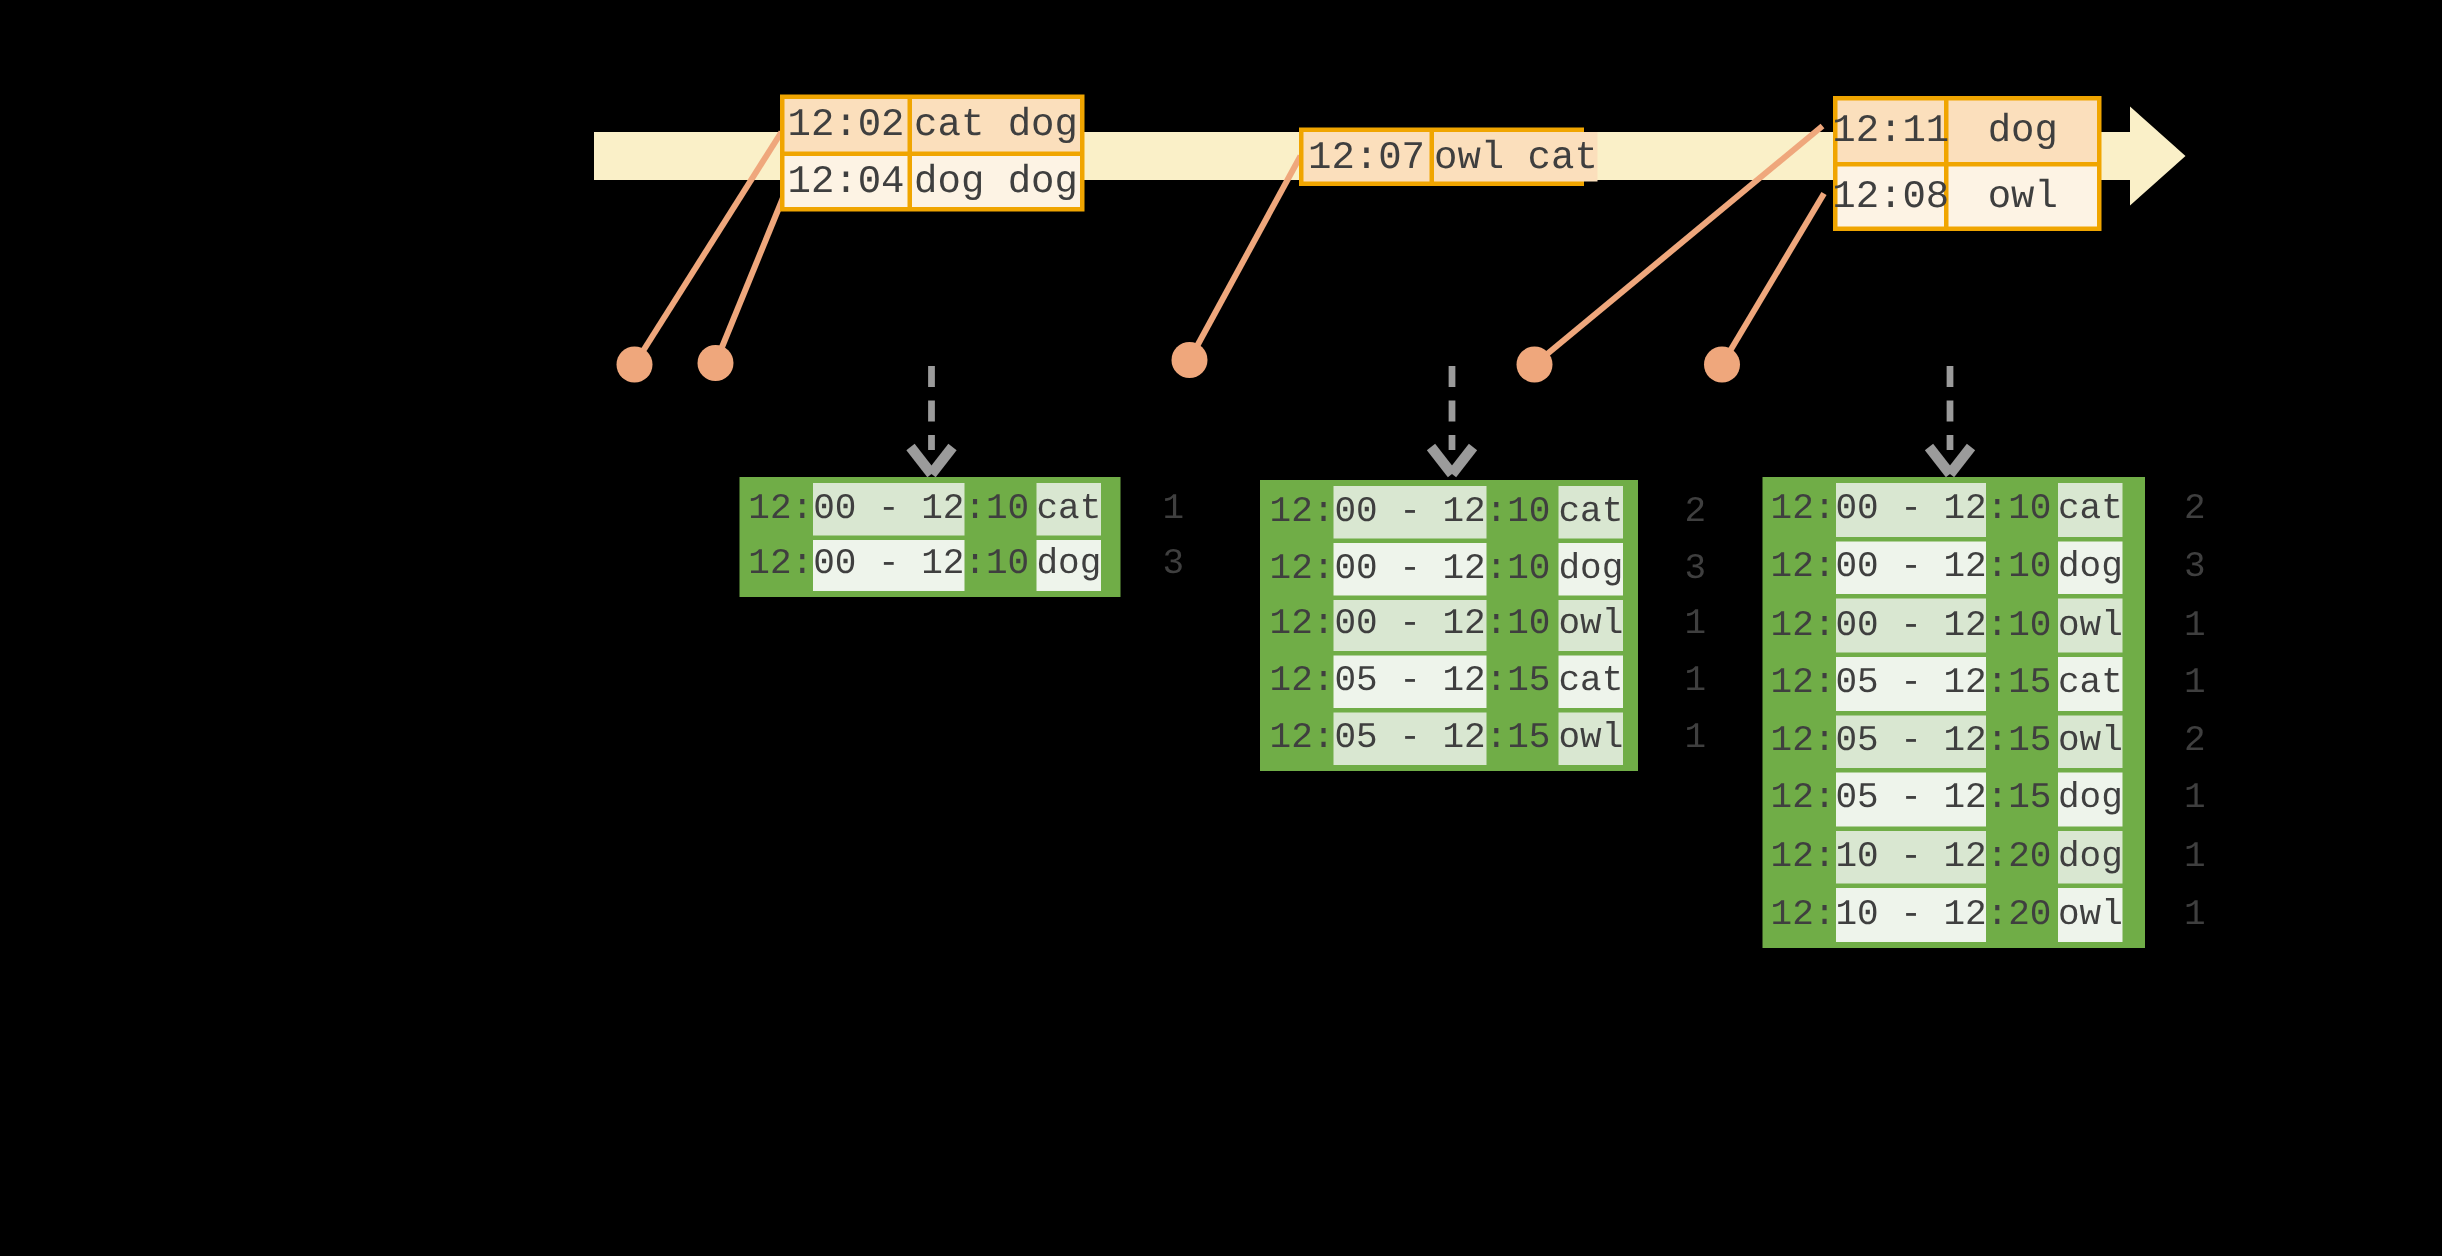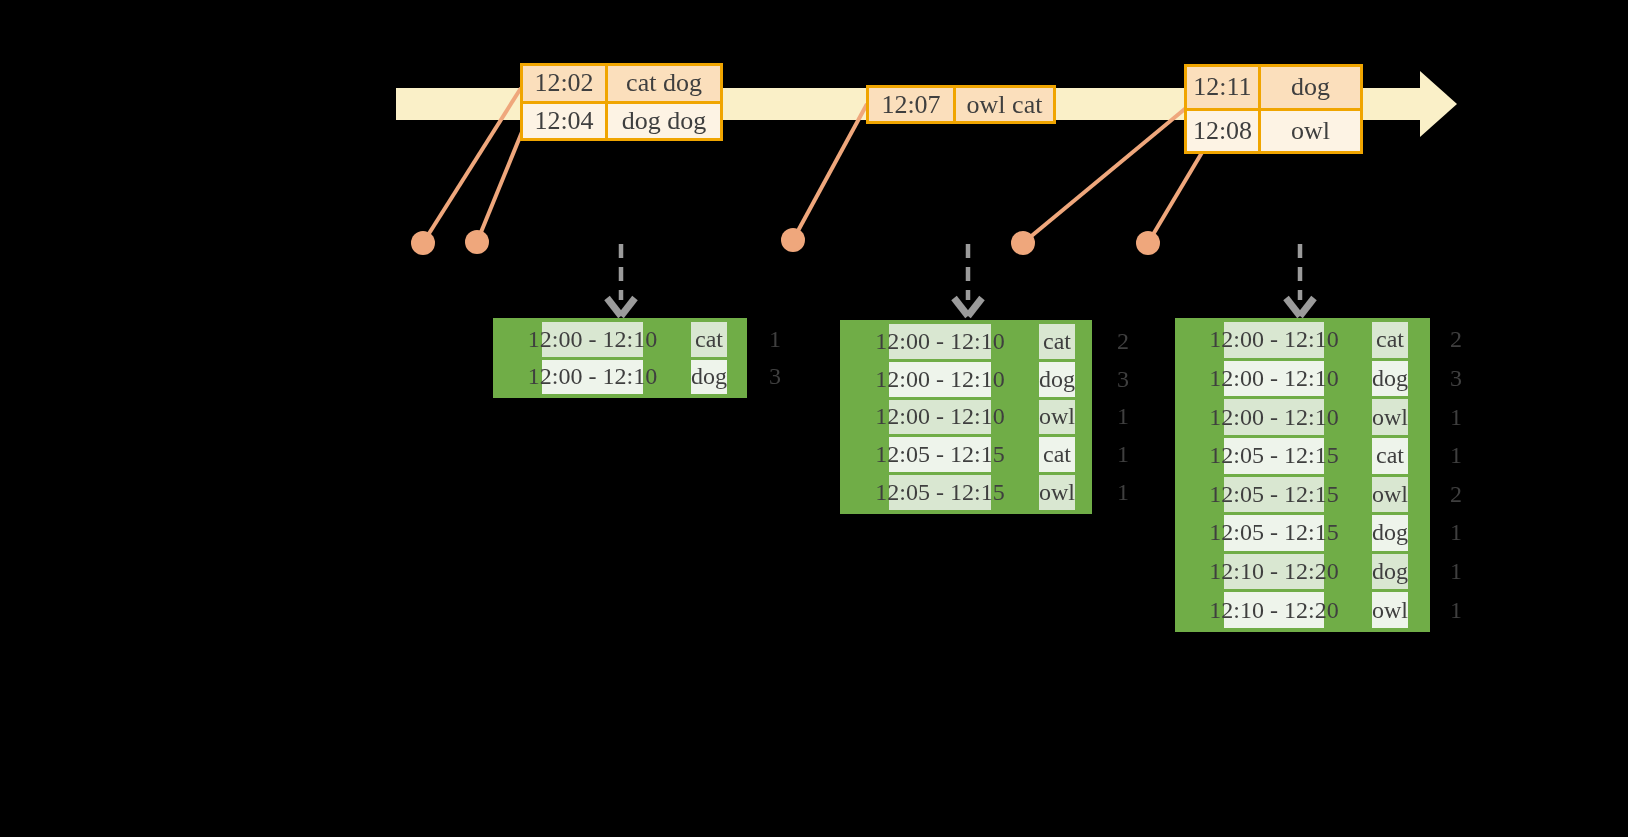--- a/index.html
+++ b/index.html
@@ -11,21 +11,21 @@
     --connector:#EFA77C;
     --result-border:#70AD47;
     --result-row-dark:#D9E7D1;
     --result-row-light:#EEF4EB;
     --dashed-arrow:#9B9B9B;
     --text:#3F3F3F;
   }
   html,body{margin:0;padding:0;background:var(--background);}
   .canvas{
     position:relative;width:1628px;height:837px;background:var(--background);
-    font-family:Liberation Serif, serif;color:var(--text);overflow:hidden;
+    font-family:Liberation Mono, monospace;color:var(--text);overflow:hidden;
   }
   .overlay{position:absolute;left:0;top:0;width:1628px;height:837px;}
 
   
   .event-table{
     position:absolute;display:grid;gap:3px;padding:3px;
     background:var(--event-border);box-sizing:border-box;
   }
   .event-table .cell{font-size:26px;}
 
@@ -40,21 +40,21 @@
     display:flex;align-items:center;justify-content:center;
     white-space:nowrap;color:var(--text);
   }
   .cell-dark{background:var(--event-row-dark);}
   .cell-light{background:var(--event-row-light);}
   .green-dark{background:var(--result-row-dark);}
   .green-light{background:var(--result-row-light);}
 
   #t-events-1{left:520px;top:63px;width:203px;height:78px;grid-template-columns:82px 1fr;}
   #t-events-2{left:866px;top:85px;width:190px;height:39px;grid-template-columns:84px 1fr;}
-  #t-events-3{left:1184px;top:64px;width:179px;height:90px;grid-template-columns:71px 1fr;}
+  #t-events-3{left:1222px;top:64px;width:179px;height:90px;grid-template-columns:71px 1fr;}
 
   #t-counts-1{left:493px;top:318px;width:254px;height:80px;grid-template-columns:146px 1fr 40px;}
   #t-counts-2{left:840px;top:320px;width:252px;height:194px;grid-template-columns:147px 1fr 38px;}
   #t-counts-3{left:1175px;top:318px;width:255px;height:314px;grid-template-columns:145px 1fr 42px;}
 </style>
 </head>
 <body>
 
 <div class="canvas">
 

